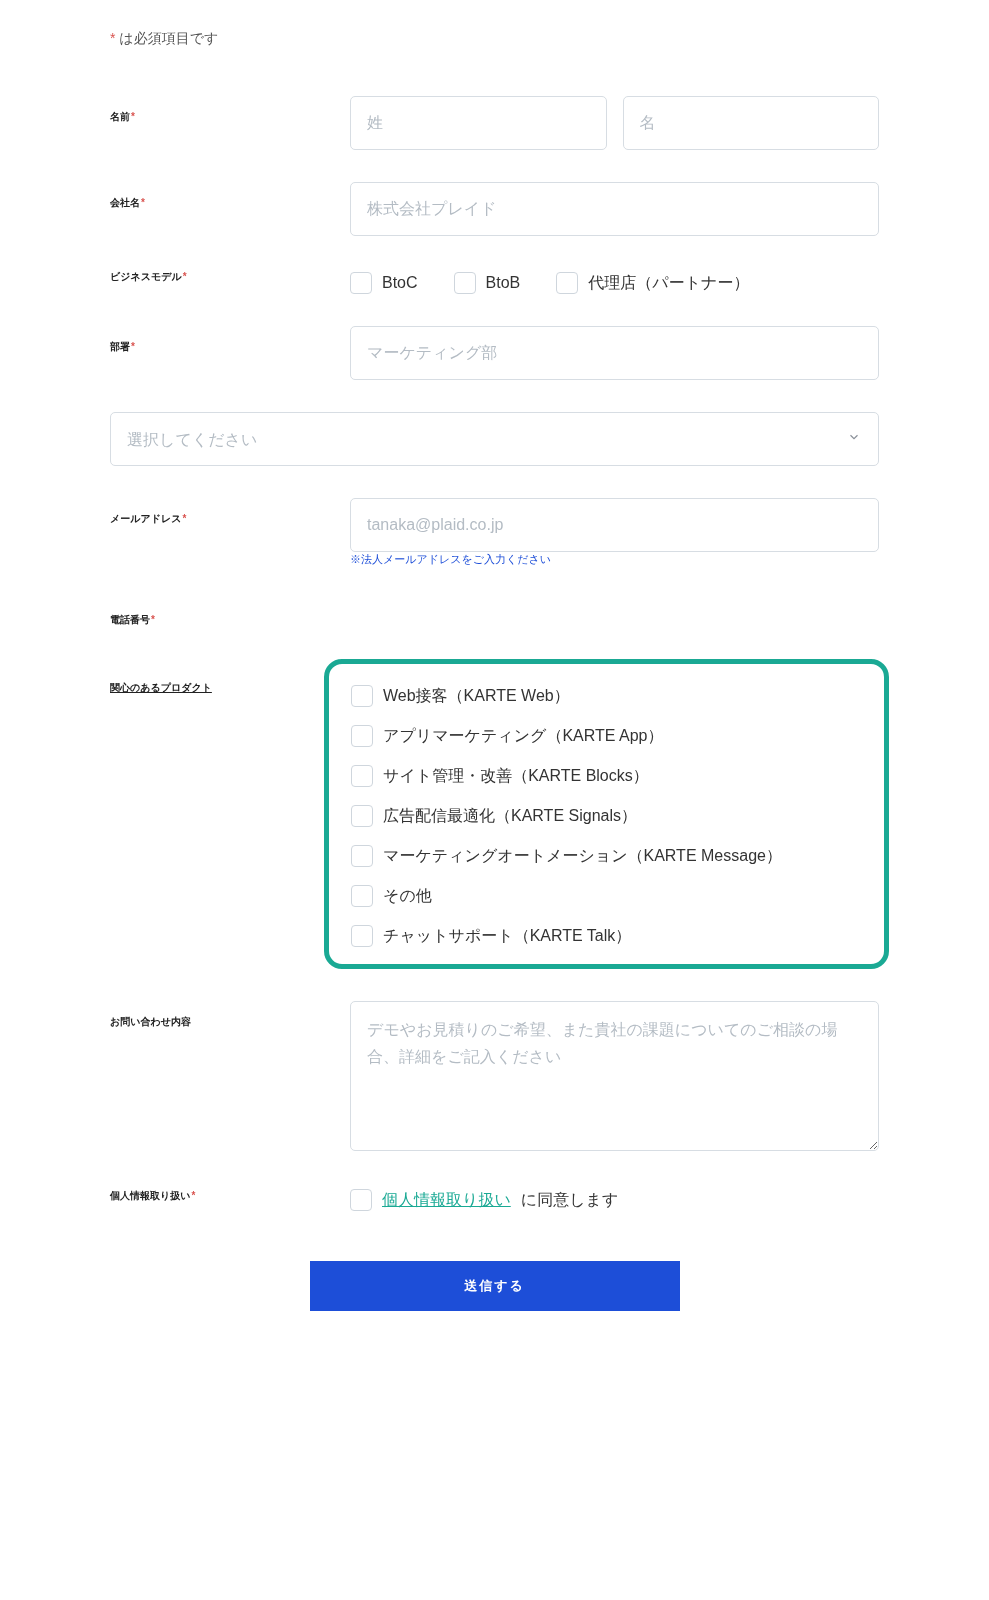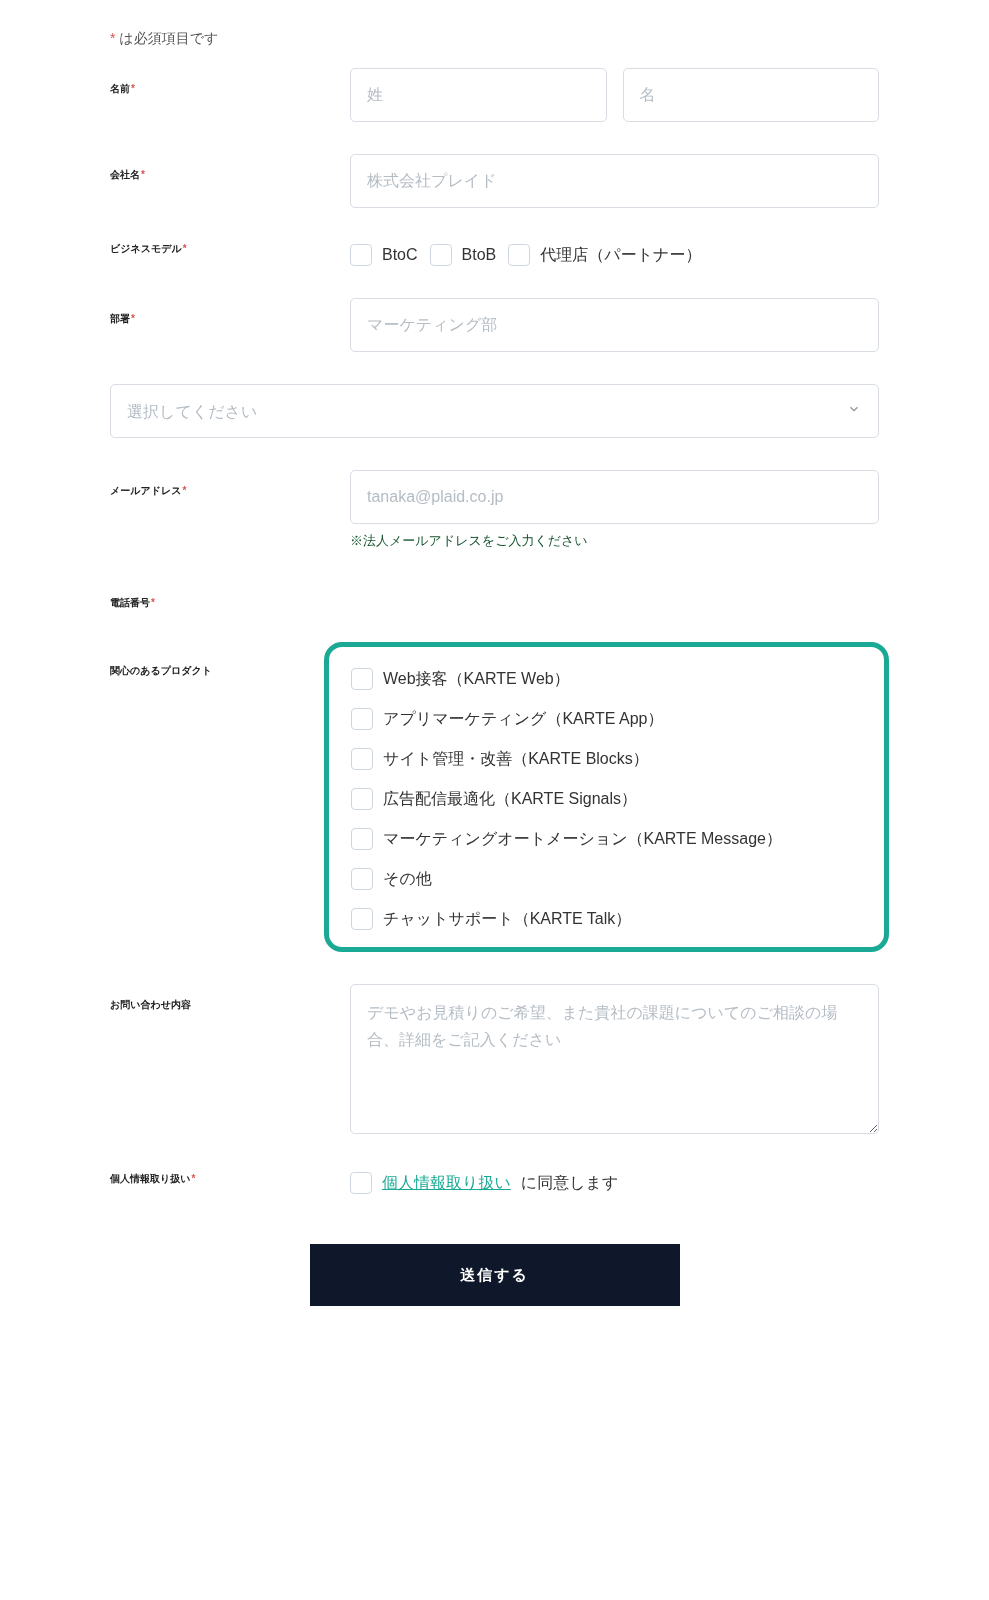--- a/index.html
+++ b/index.html
@@ -6,21 +6,21 @@
   body {
     font-family: -apple-system, BlinkMacSystemFont, "Hiragino Sans", "Hiragino Kaku Gothic ProN", Meiryo, sans-serif;
     background: #fff;
     color: #333;
     width: 989px;
     padding: 30px 110px 80px 110px;
   }
   .required-note {
     font-size: 14px;
     color: #555;
-    margin-bottom: 20px;
+    margin-bottom: 48px;
   }
   .required-note .asterisk { color: #d9534f; }
   .form-row {
     display: flex;
     align-items: flex-start;
     margin-bottom: 32px;
   }
   .label-col {
     width: 240px;
     flex-shrink: 0;
@@ -50,28 +50,27 @@
   .select-wrap .chevron {
     position: absolute;
     right: 18px;
     top: 50%;
     transform: translateY(-50%);
     pointer-events: none;
     color: #8a9099;
   }
   .select { appearance: none; -webkit-appearance: none; color: #b4bcc4; }
   .hint {
-    font-size: 13px;
-    color: #14532d;
-    margin-top: 8px;
+    font-size: 11px;
+    color: #1d4ed8;
   }
   .check-row {
     display: flex;
     align-items: flex-start;
-    gap: 12px;
+    gap: 36px;
     padding-top: 4px;
     flex-wrap: wrap;
   }
   .check-item {
     display: flex;
     align-items: center;
     gap: 10px;
     font-size: 16px;
     color: #333;
   }
@@ -118,25 +117,25 @@
     font-size: 16px;
   }
   .privacy-suffix { font-size: 16px; color: #333; }
   .submit-wrap {
     display: flex;
     justify-content: center;
     margin-top: 50px;
   }
   .submit-btn {
     width: 370px;
-    height: 62px;
-    background: #0f172a;
+    height: 50px;
+    background: #1d4ed8;
     color: #fff;
     border: none;
-    font-size: 15px;
+    font-size: 13px;
     font-weight: 600;
     cursor: pointer;
     letter-spacing: 2px;
   }
 </style>
 </head>
 <body>
 
 <div class="required-note">
   <span class="asterisk">*</span><span> は必須項目です</span>
@@ -213,21 +212,21 @@
   </div>
 </div>
 
 <div class="form-row">
   <div class="label-col">
     <span>電話番号</span><span class="asterisk">*</span>
   </div>
 </div>
 
 <div class="form-row">
-  <div class="label-col" style="padding-top:22px;">
+  <div class="label-col" style="padding-top:22px;text-decoration:underline;">
     <span>関心のあるプロダクト</span>
   </div>
   <div class="input-col">
     <div class="product-box">
       <div class="product-list">
         <label class="check-item">
           <span class="cb"></span>
           <span>Web接客（KARTE Web）</span>
         </label>
         <label class="check-item">

